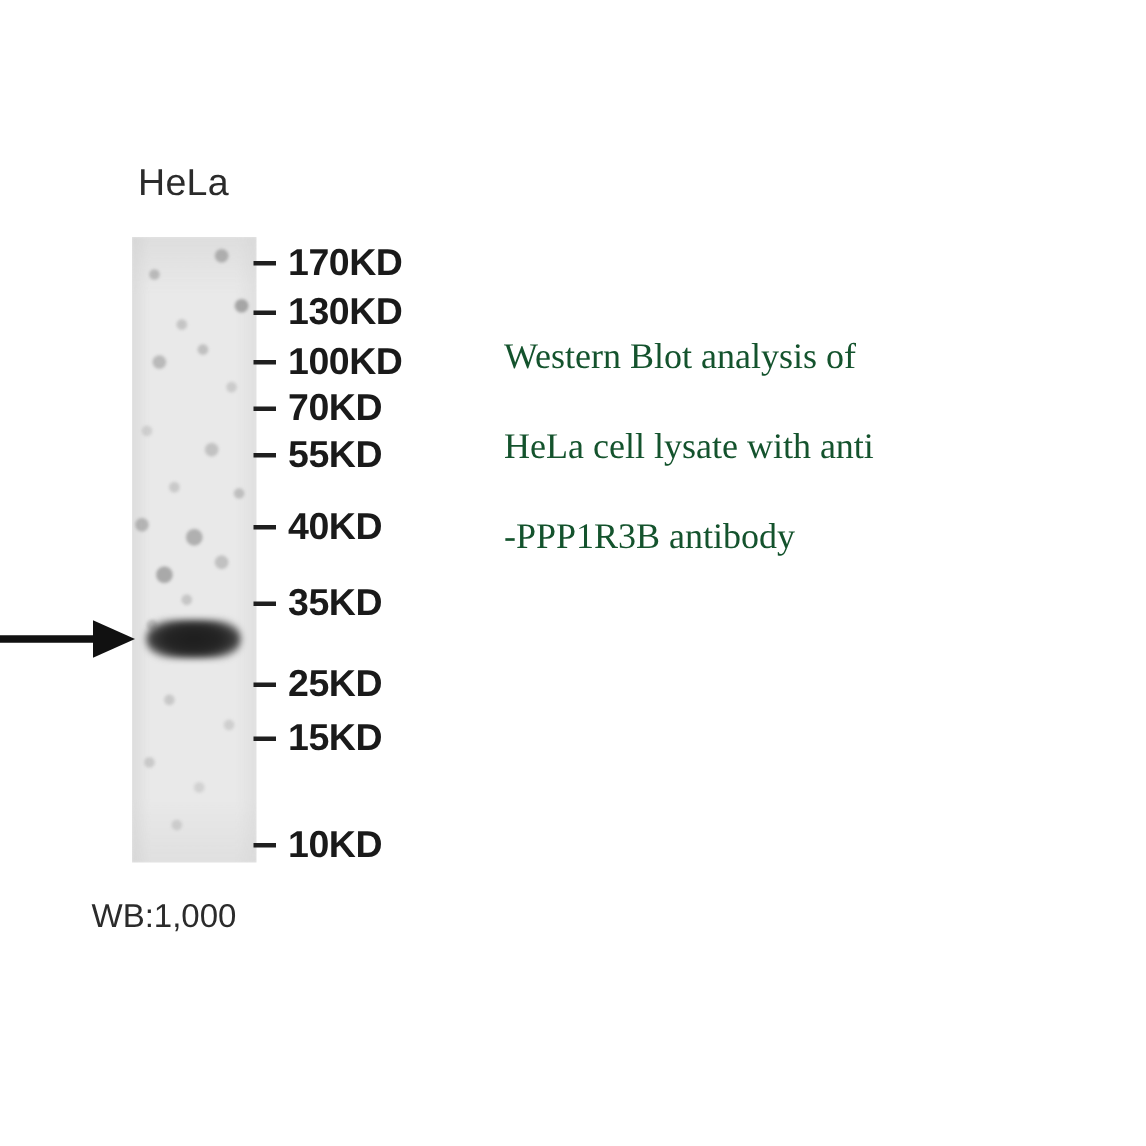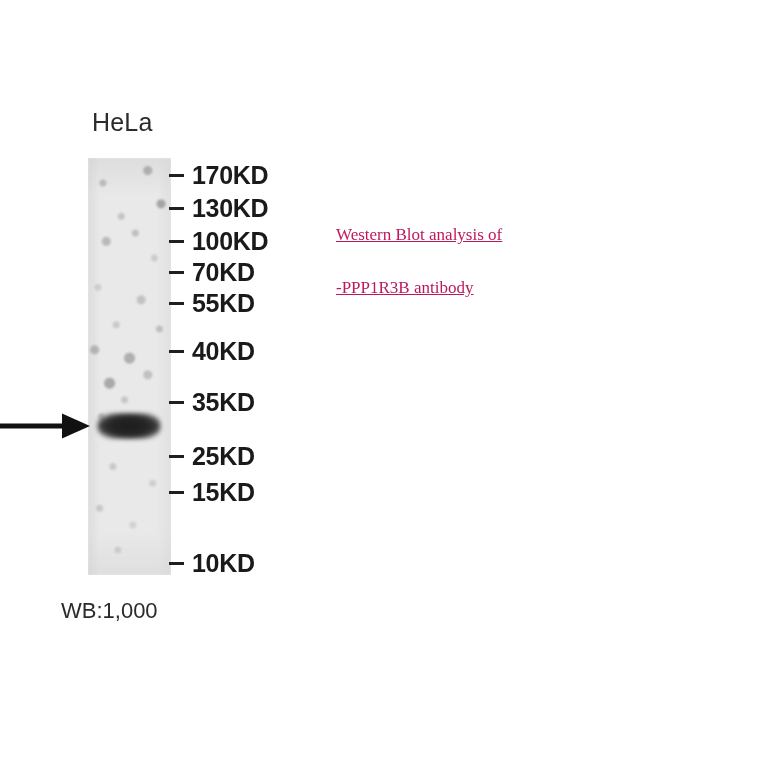--- a/index.html
+++ b/index.html
@@ -134,26 +134,25 @@
 
   
   #caption {
     position: absolute;
     left: 336px;
     top: 226px;
     width: 400px;
   }
   #caption .cap-line {
     font-family: "Liberation Serif", serif;
-    font-size: 17px;
-    color: #be185d;
+    font-size: 24px;
+    color: #14532d;
     line-height: 1;
     margin-bottom: 36px;
     white-space: nowrap;
-    text-decoration: underline;
   }
   #caption .cap-line:last-child { margin-bottom: 13px; }
 </style>
 </head>
 <body>
 
 <div id="canvas">
 
   <div id="lane-label">HeLa</div>
 
@@ -205,16 +204,17 @@
   </div>
   <div class="marker" style="top:551px">
     <span class="tick"></span>
     <span class="mlabel">10KD</span>
   </div>
 
   <div id="wb-dilution">WB:1,000</div>
 
   <div id="caption">
     <div class="cap-line">Western Blot analysis of</div>
+    <div class="cap-line">HeLa cell lysate with anti</div>
     <div class="cap-line">-PPP1R3B antibody</div>
   </div>
 
 </div>
 
 </body></html>

